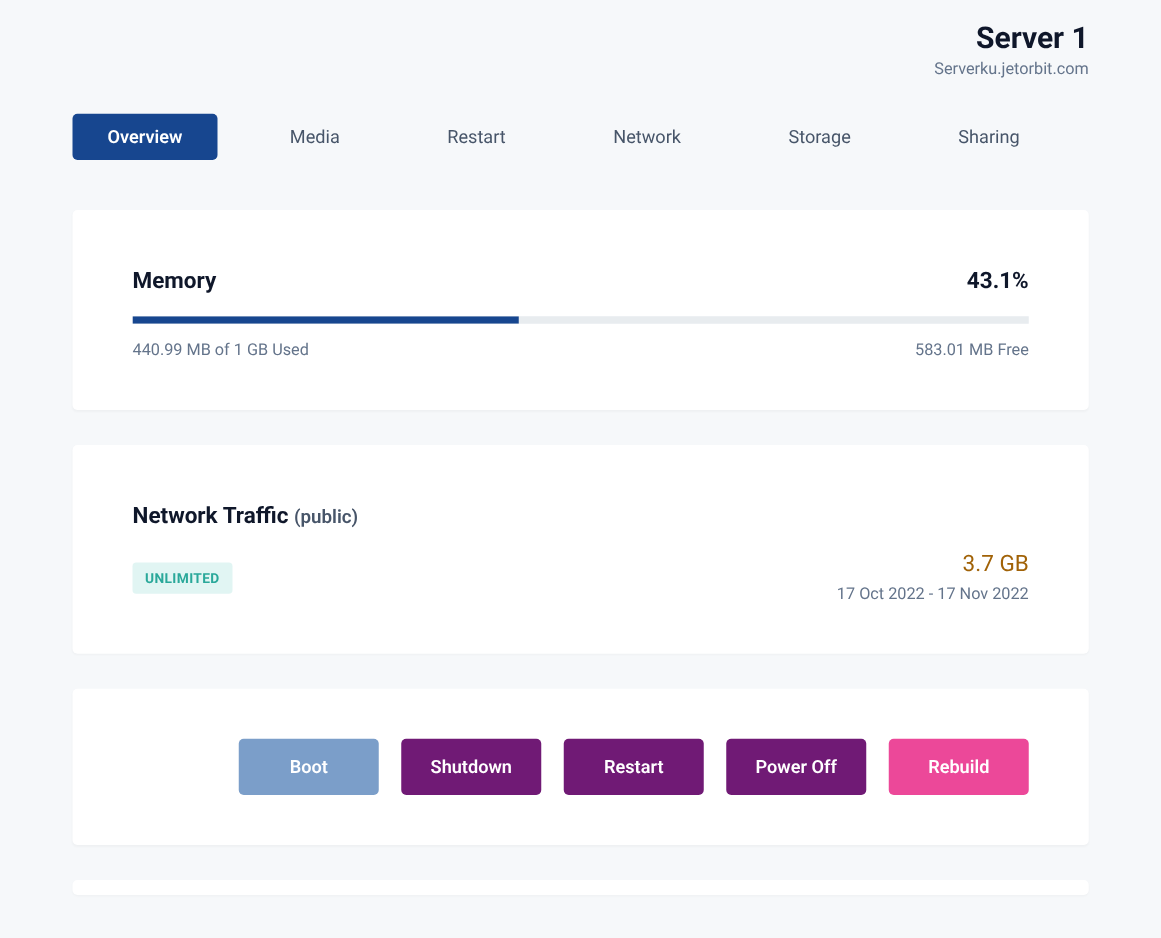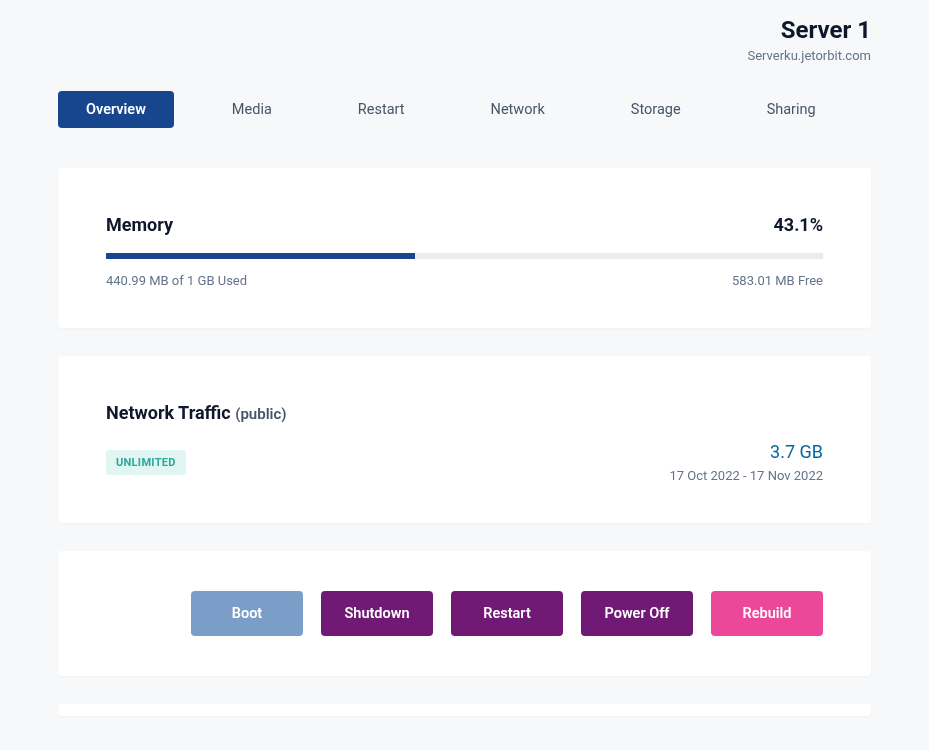--- a/index.html
+++ b/index.html
@@ -121,21 +121,21 @@
       font-weight: 700;
       padding: 6px 10px;
       border-radius: 3px;
       letter-spacing: 0.3px;
     }
     .network-right {
       text-align: right;
     }
     .network-amount {
       font-size: 18px;
-      color: #0369a1;
+      color: #a16207;
       margin-bottom: 6px;
     }
     .network-date {
       font-size: 13px;
       color: #64748b;
     }
     .actions-card {
       background: #ffffff;
       border-radius: 4px;
       padding: 40px 48px;

